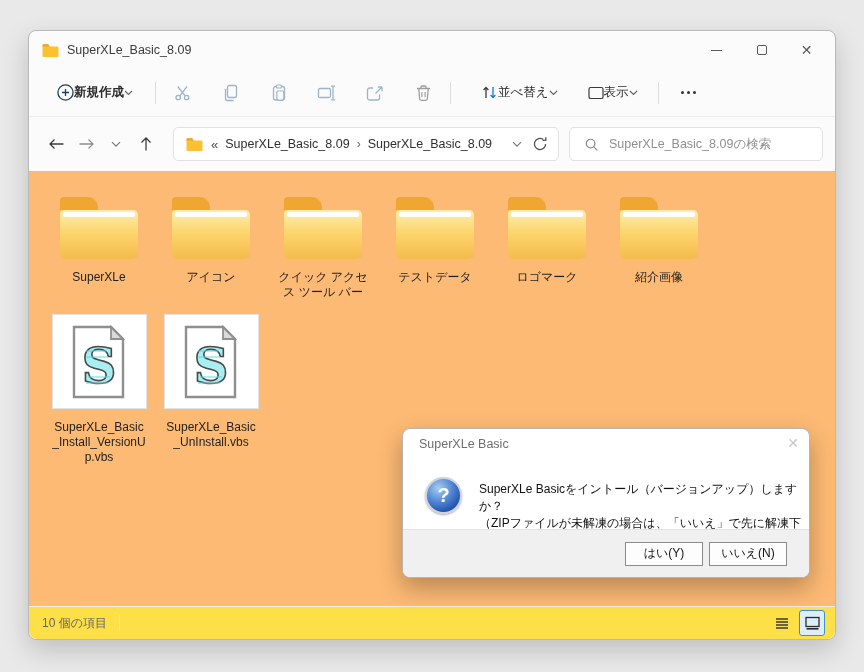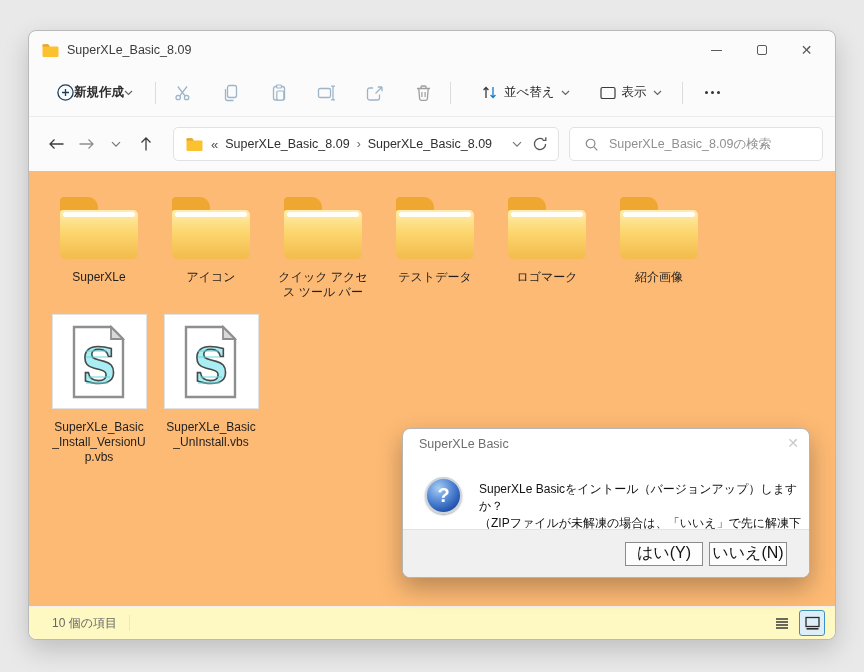--- a/index.html
+++ b/index.html
@@ -21,21 +21,21 @@
 
   
   .commandbar { position:absolute; left:0; top:38px; right:0; height:48px; display:flex; align-items:center; border-bottom:1px solid #ececec; }
   .cmd-new { display:flex; align-items:center; margin-left:20px; padding:6px 8px; border-radius:4px;font-weight:bold; }
   .cmd-new .label { font-size:12.5px; color:#2b2b2b; }
   .vsep { width:1px; height:22px; background:#dcdcdc; }
   .vsep.s1 { margin-left:14px; }
   .iconbtn { width:30px; height:30px; display:flex; align-items:center; justify-content:center; border-radius:4px; }
   .iconbtn.i1 { margin-left:12px; }
   .iconbtn + .iconbtn { margin-left:18px; }
-  .cmd-drop { display:flex; align-items:center; gap:6px; padding:6px 8px; border-radius:4px; }
+  .cmd-drop { display:flex; align-items:center; padding:6px 8px; border-radius:4px; }
   .cmd-drop .label { font-size:12.5px; color:#2b2b2b; }
   .cmd-sort { margin-left:22px; }
   .cmd-view { margin-left:14px; }
   .vsep.s2 { margin-left:12px; }
   .dots { margin-left:16px; display:flex; gap:3px; padding:8px 6px; }
   .dots i { width:3px; height:3px; border-radius:50%; background:#333; }
 
   
   .addressrow { position:absolute; left:0; top:93px; right:0; height:40px; display:flex; align-items:center; }
   .navbtn { width:30px; height:30px; display:flex; align-items:center; justify-content:center; border-radius:4px; }
@@ -74,26 +74,26 @@
   .dlg-title .t { margin-left:16px; font-size:12.5px; color:#6e6e6e; }
   .dlg-close { position:absolute; right:10px; top:6px; font-size:14px; color:#c9c9c9; }
   .dlg-body { position:absolute; left:0; top:30px; right:0; height:72px; display:flex; }
   .qicon { margin:18px 0 0 22px; width:37px; height:37px; border-radius:50%; flex:none;
     background:radial-gradient(circle at 35% 28%, #a8cdf2 0%, #4f83d2 45%, #1f4fa9 78%, #173a80 100%);
     border:2px solid #ccd3dc; box-shadow:0 1px 2px rgba(0,0,0,.35);
     display:flex; align-items:center; justify-content:center; color:#fff; font-size:20px; font-weight:bold; }
   .dlg-text { margin:22px 0 0 17px; font-size:12px; line-height:17px; color:#111; }
   .dlg-footer { position:absolute; left:0; bottom:0; right:0; height:48px; background:#f0f0f0; border-top:1px solid #e3e3e3;
     display:flex; align-items:center; justify-content:flex-end; gap:6px; padding-right:22px; }
-  .mbtn { width:78px; height:24px; background:#fdfdfd; border:1px solid #8b8b8b; font-size:16px; color:#111;
+  .mbtn { width:78px; height:24px; background:#fdfdfd; border:1px solid #8b8b8b; font-size:12px; color:#111;
     display:flex; align-items:center; justify-content:center; }
 
   
   .statusbar { position:absolute; left:0; bottom:0; right:0; height:33px; border-top:1px solid #efefef;
-    display:flex; align-items:center; border-radius:0 0 8px 8px; background:#fef9c3;padding-left:10px; }
+    display:flex; align-items:center; border-radius:0 0 8px 8px; background:#fde047; }
   .statusbar .count { margin-left:13px; font-size:12px; color:#666; }
   .statusbar .ssep { margin-left:12px; width:1px; height:16px; background:#e4e4e4; }
   .status-toggles { margin-left:auto; margin-right:10px; display:flex; align-items:center; gap:4px; }
   .toggle { width:26px; height:26px; display:flex; align-items:center; justify-content:center; border-radius:3px; }
   .toggle.active { background:#ddeef8; border:1px solid #3f91c5; }
 </style>
 </head>
 <body>
 
 <div class="window">

